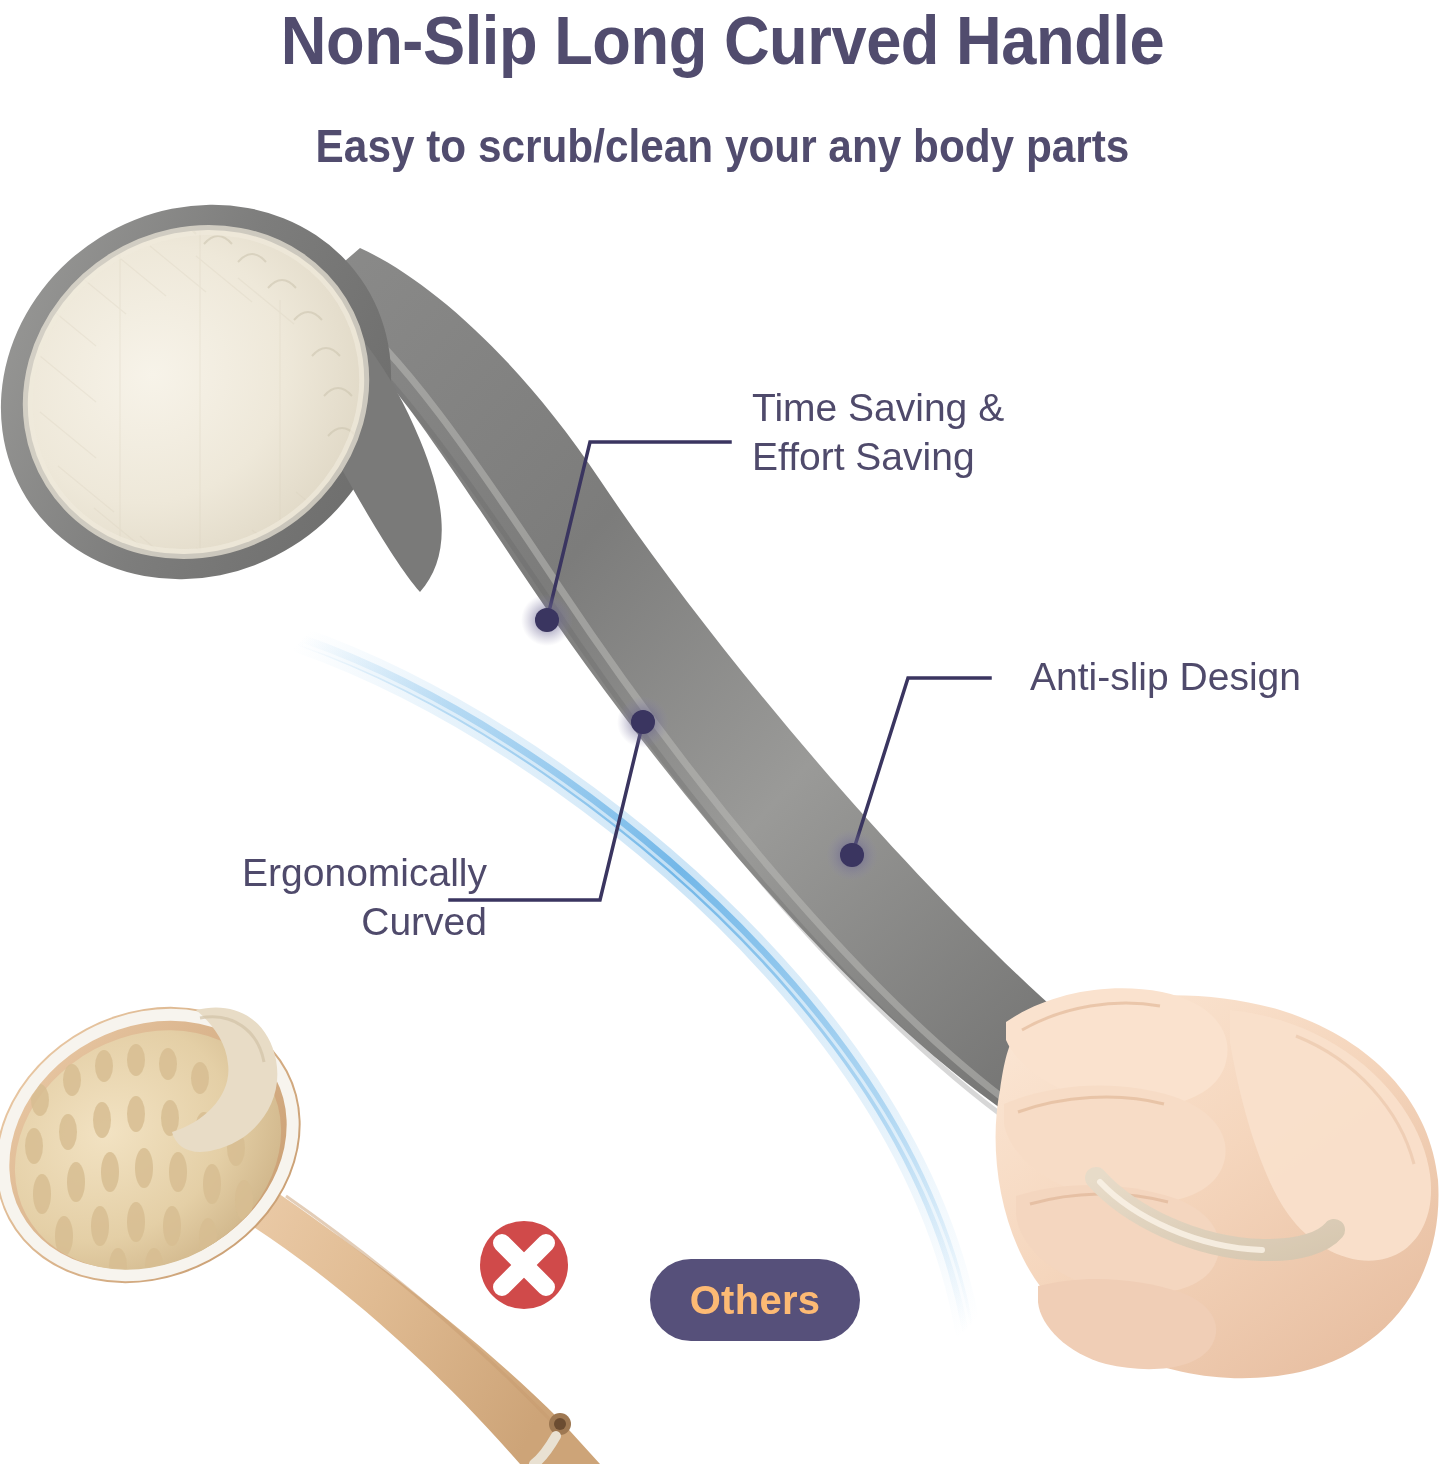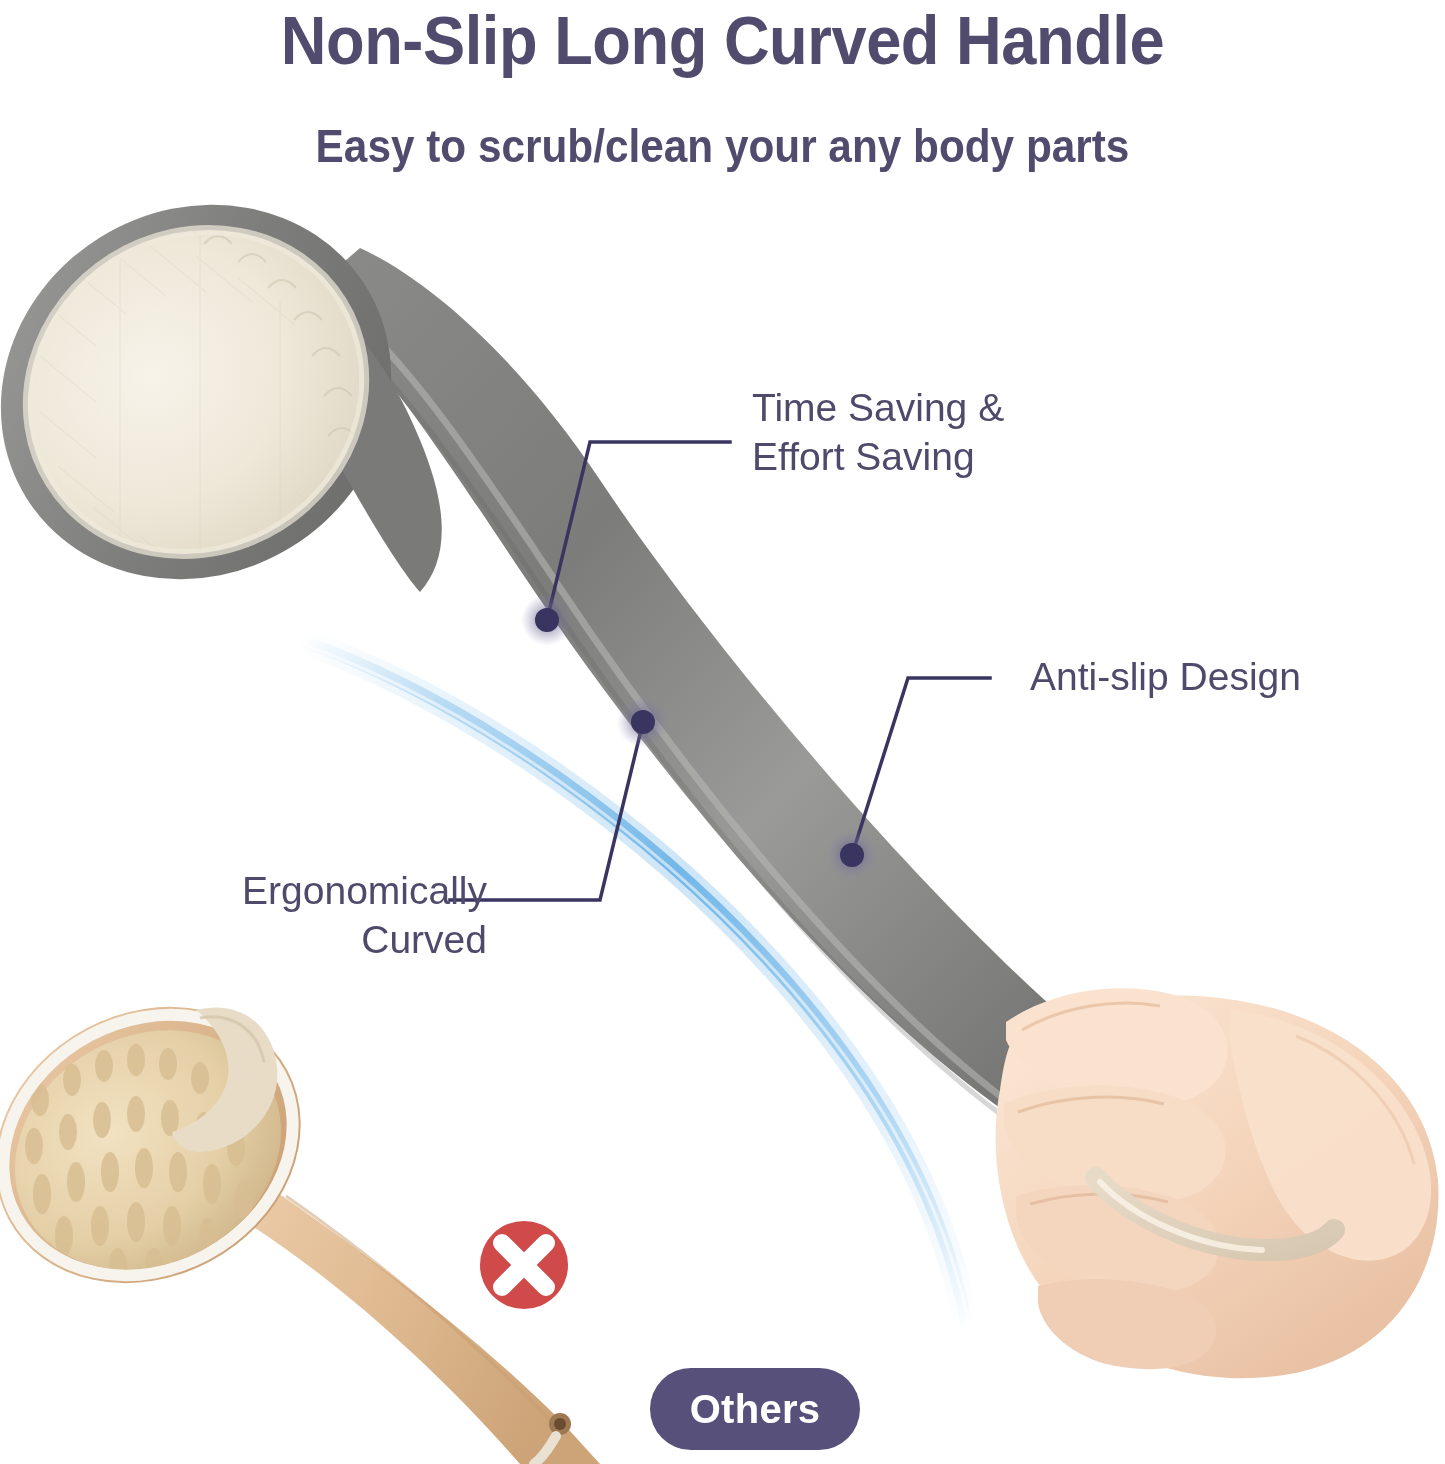--- a/index.html
+++ b/index.html
@@ -50,31 +50,31 @@
   .callout-label {
     position: absolute;
     color: #4F4A6B;
     font-family: Liberation Sans, sans-serif;
     font-size: 39px;
     line-height: 49px;
     white-space: pre-line;
   }
   #label-time   { left: 752px; top: 383px; }
   #label-anti   { left: 1010px; top: 652px; margin-left: 20px; }
-  #label-ergo   { left: 162px; top: 866px; text-align: right; width: 325px; }
+  #label-ergo   { left: 162px; top: 848px; text-align: right; width: 325px; }
 
   
   #others-pill {
     position: absolute;
-    left: 650px; top: 1368px;
+    left: 650px; top: 1259px;
     width: 210px; height: 82px;
     background: #56507A;
     border-radius: 41px;
     display: flex; align-items: center; justify-content: center;
-    color: #ffffff;
+    color: #fdba74;
     font-weight: bold;
     font-size: 40px;
     letter-spacing: 0.3px;
   }
 </style>
 </head>
 <body>
 
 <div id="stage">
 

